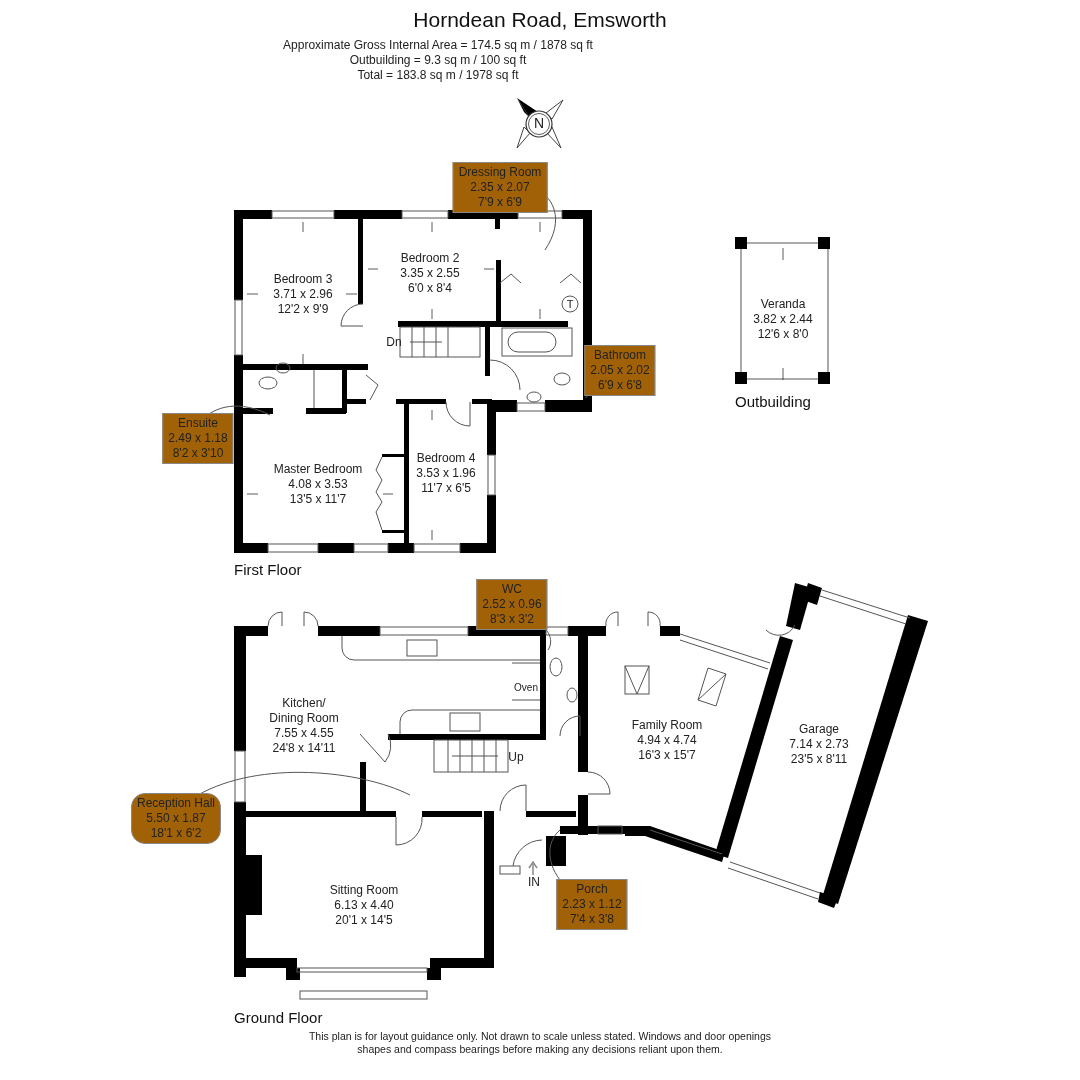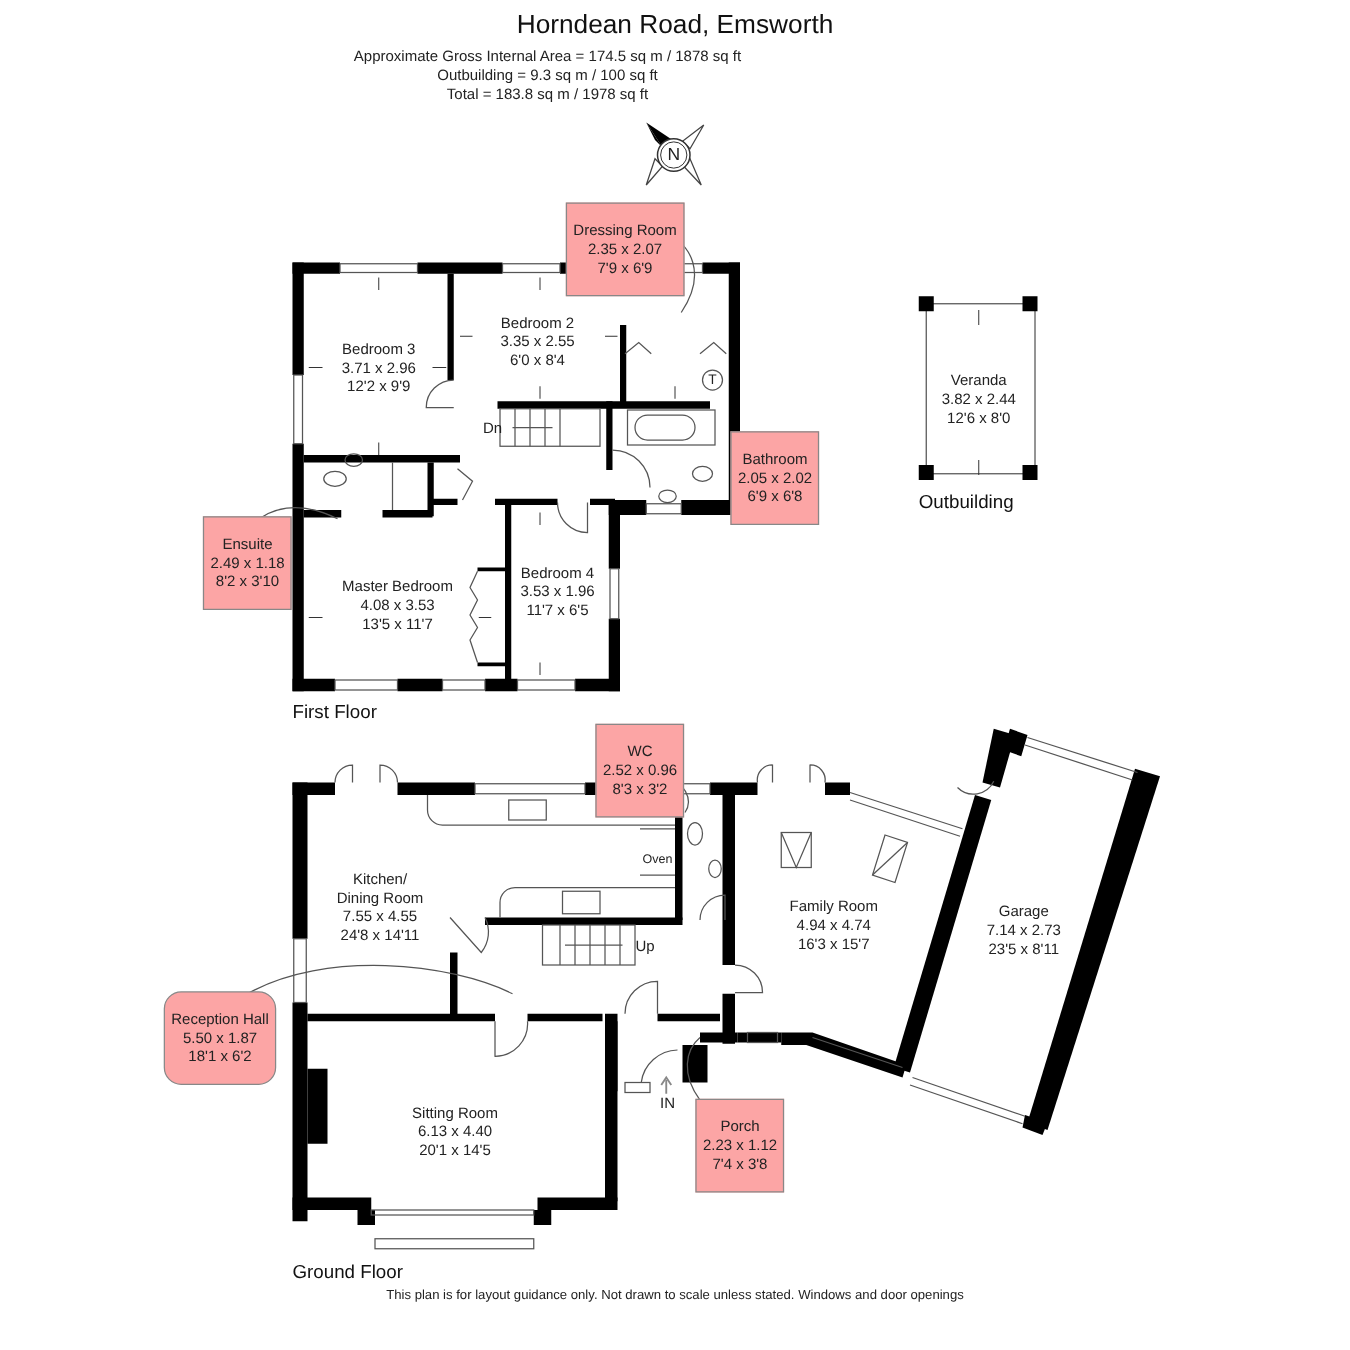--- a/index.html
+++ b/index.html
@@ -2,21 +2,21 @@
 <html><head>
 <meta charset="utf-8">
 <style>
   html, body { margin: 0; padding: 0; background: #ffffff; }
   body { width: 1080px; height: 1080px; position: relative; overflow: hidden; font-family: "Liberation Sans", sans-serif; color: #222; }
   .abs { position: absolute; }
   .title { left: 0; width: 1080px; top: 8px; text-align: center; font-size: 21px; color: #111; }
   .sub { left: 0; width: 876px; text-align: center; font-size: 12px; color: #222; }
   svg.plan { position: absolute; left: 0; top: 0; }
   .room-label { position: absolute; text-align: center; font-size: 12px; line-height: 15px; color: #222; white-space: nowrap; transform: translateX(-50%); }
-  .boxed { border: 1px solid #888; background: #fca5a5; padding: 14px 5px; }
+  .boxed { border: 1px solid #888; background: #a16207; padding: 2px 5px; }
   .floor-label { position: absolute; font-size: 15px; color: #111; }
   .disclaimer { left: 0; width: 1080px; top: 1030px; text-align: center; font-size: 10.5px; line-height: 13px; color: #222; }
   .small { font-size: 11px; }
 </style>
 </head>
 <body>
 
 <div class="abs title">Horndean Road, Emsworth</div>
 <div class="abs sub" style="top:38px">Approximate Gross Internal Area = 174.5 sq m / 1878 sq ft</div>
 <div class="abs sub" style="top:53px">Outbuilding = 9.3 sq m / 100 sq ft</div>
@@ -347,13 +347,14 @@
   <div>2.23 x 1.12</div>
   <div>7'4 x 3'8</div>
 </div>
 <div class="room-label" style="left:526px; top:680px; font-size:10px;">Oven</div>
 <div class="room-label" style="left:516px; top:750px;">Up</div>
 <div class="room-label" style="left:534px; top:875px;">IN</div>
 <div class="floor-label" style="left:234px; top:1009px;">Ground Floor</div>
 
 <div class="abs disclaimer">
   <div>This plan is for layout guidance only. Not drawn to scale unless stated. Windows and door openings</div>
+  <div>shapes and compass bearings before making any decisions reliant upon them.</div>
 </div>
 
 </body></html>

